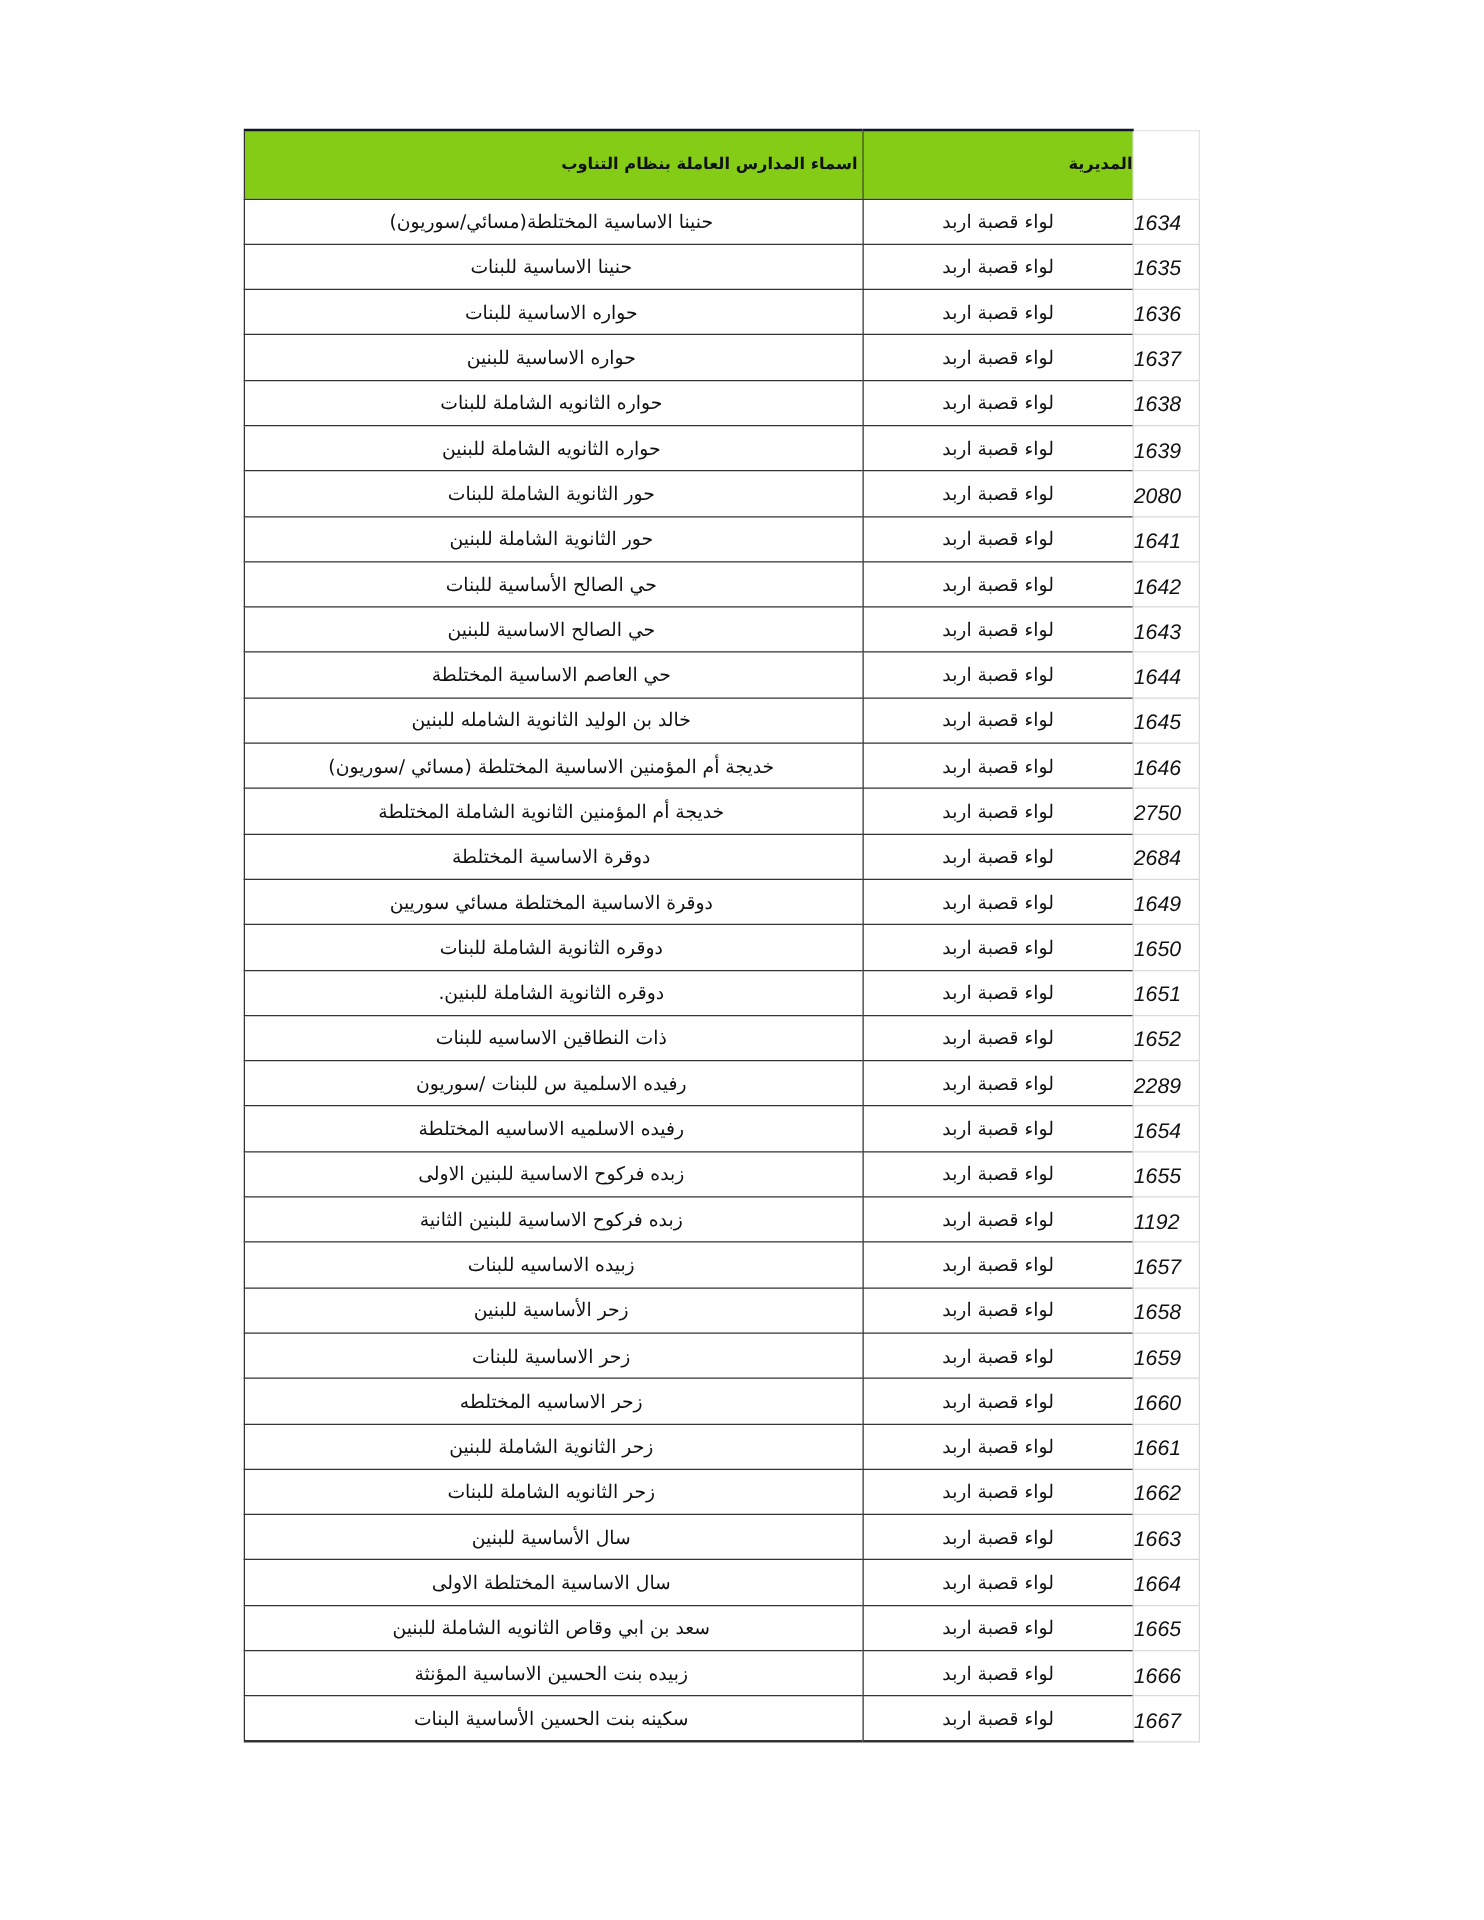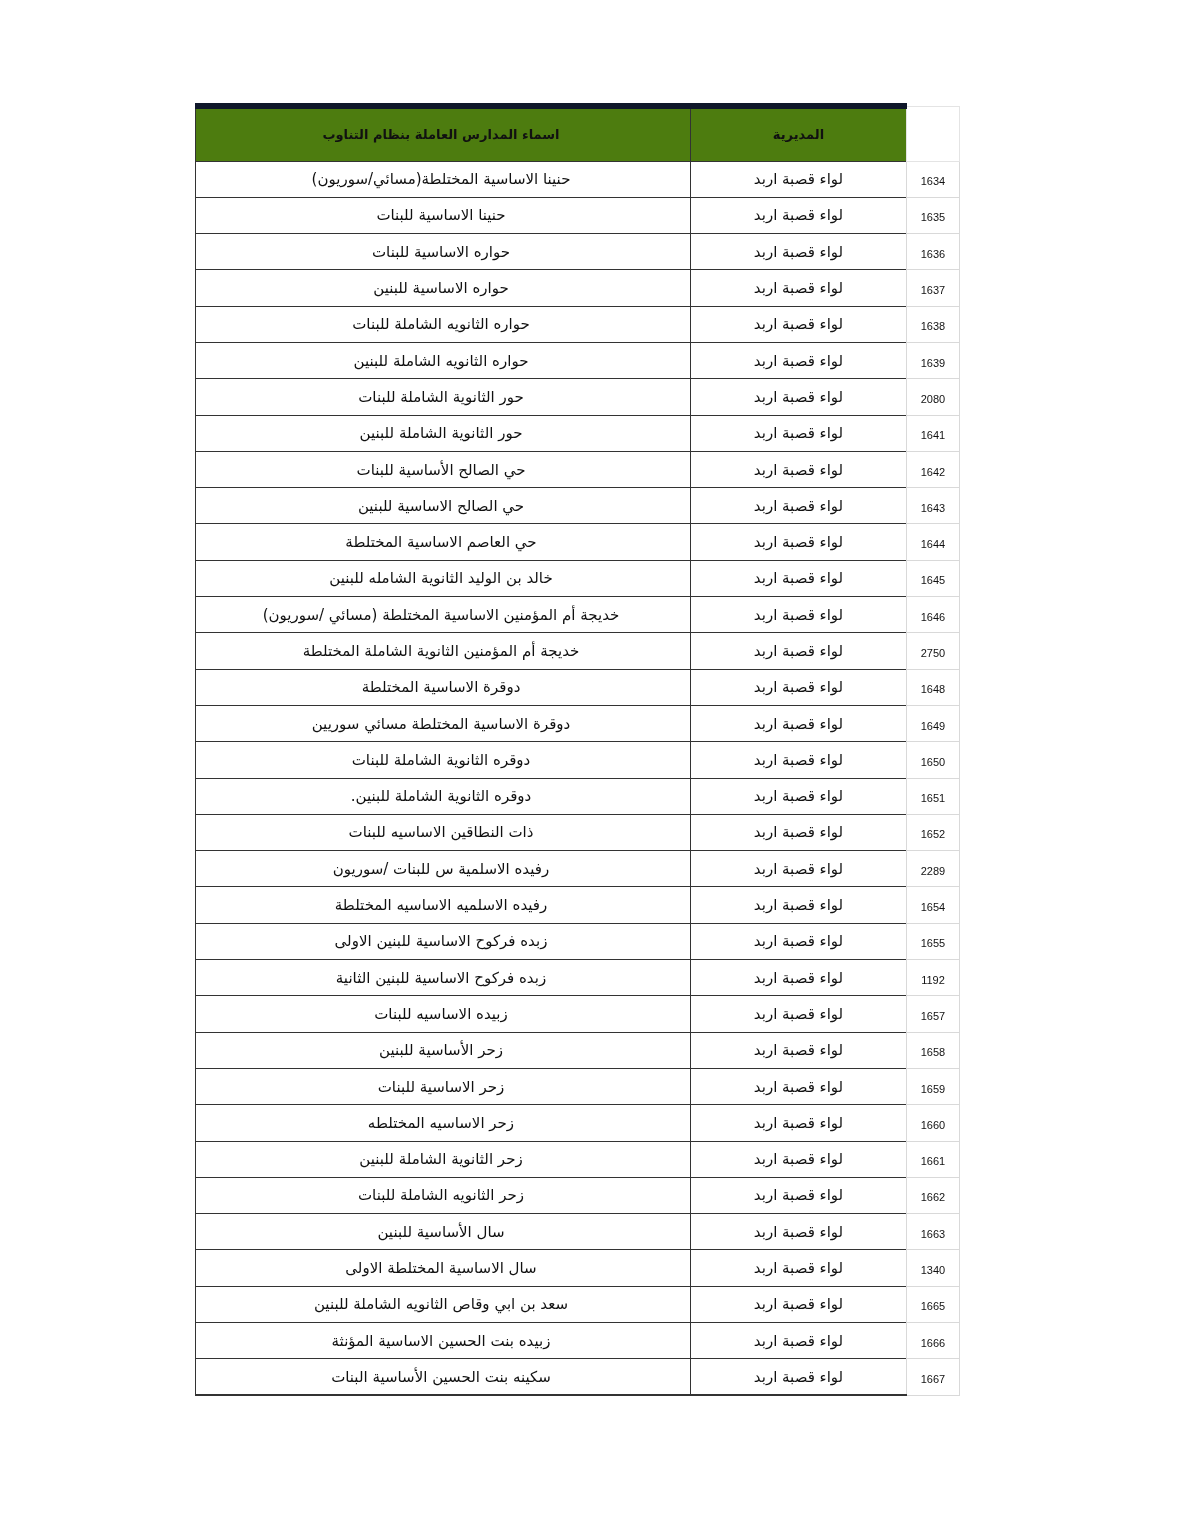--- a/index.html
+++ b/index.html
@@ -31,48 +31,49 @@
   table.schools td, table.schools th {
     padding: 0;
     box-sizing: border-box;
     overflow: hidden;
     white-space: nowrap;
   }
   
   .col-num {
     width: 53px;
     border: 1px solid #d9d9d9;
-    text-align: center;
+    text-align: left;
     direction: ltr;
     font-family: "Liberation Sans", sans-serif;
-    font-size: 11px;
+    font-size: 17px;
     color: #111;
+    font-style: italic;
   }
   .col-dir {
     width: 216px;
     border: 1.5px solid #333;
     text-align: center;
     font-family: "DejaVu Sans", sans-serif;
     font-size: 15px;
   }
   .col-name {
     width: 495px;
     border: 1.5px solid #333;
     text-align: center;
     padding-right: 4px !important;
     font-family: "DejaVu Sans", sans-serif;
     font-size: 15px;
   }
   thead tr { height: 55px; }
   thead th.col-dir, thead th.col-name {
-    background: #4d7c0f;
+    background: #84cc16;
     font-weight: bold;
     font-size: 13px;
-    text-align: center;
-    border-top: 6px solid #0f172a;
+    text-align: right;
+    border-top: 2px solid #0f172a;
   }
   thead th.col-num {
     background: #fff;
     border: 1px solid #e4e4e4;
   }
   tbody tr { height: 36.3px; }
   tbody td.col-num { padding-top: 4px !important; vertical-align: middle; }
   tbody tr:last-child td.col-dir,
   tbody tr:last-child td.col-name { border-bottom: 2px solid #333; }
   td.col-name { padding-right: 4px; }
@@ -154,21 +155,21 @@
           <td class="col-num">1646</td>
           <td class="col-dir">لواء قصبة اربد</td>
           <td class="col-name">خديجة أم المؤمنين الاساسية المختلطة (مسائي /سوريون)</td>
         </tr>
         <tr>
           <td class="col-num">2750</td>
           <td class="col-dir">لواء قصبة اربد</td>
           <td class="col-name">خديجة أم المؤمنين الثانوية الشاملة المختلطة</td>
         </tr>
         <tr>
-          <td class="col-num">1648</td>
+          <td class="col-num">2684</td>
           <td class="col-dir">لواء قصبة اربد</td>
           <td class="col-name">دوقرة الاساسية المختلطة</td>
         </tr>
         <tr>
           <td class="col-num">1649</td>
           <td class="col-dir">لواء قصبة اربد</td>
           <td class="col-name">دوقرة الاساسية المختلطة مسائي سوريين</td>
         </tr>
         <tr>
           <td class="col-num">1650</td>
@@ -234,21 +235,21 @@
           <td class="col-num">1662</td>
           <td class="col-dir">لواء قصبة اربد</td>
           <td class="col-name">زحر الثانويه الشاملة للبنات</td>
         </tr>
         <tr>
           <td class="col-num">1663</td>
           <td class="col-dir">لواء قصبة اربد</td>
           <td class="col-name">سال الأساسية للبنين</td>
         </tr>
         <tr>
-          <td class="col-num">1340</td>
+          <td class="col-num">1664</td>
           <td class="col-dir">لواء قصبة اربد</td>
           <td class="col-name">سال الاساسية المختلطة الاولى</td>
         </tr>
         <tr>
           <td class="col-num">1665</td>
           <td class="col-dir">لواء قصبة اربد</td>
           <td class="col-name">سعد بن ابي وقاص الثانويه الشاملة للبنين</td>
         </tr>
         <tr>
           <td class="col-num">1666</td>

